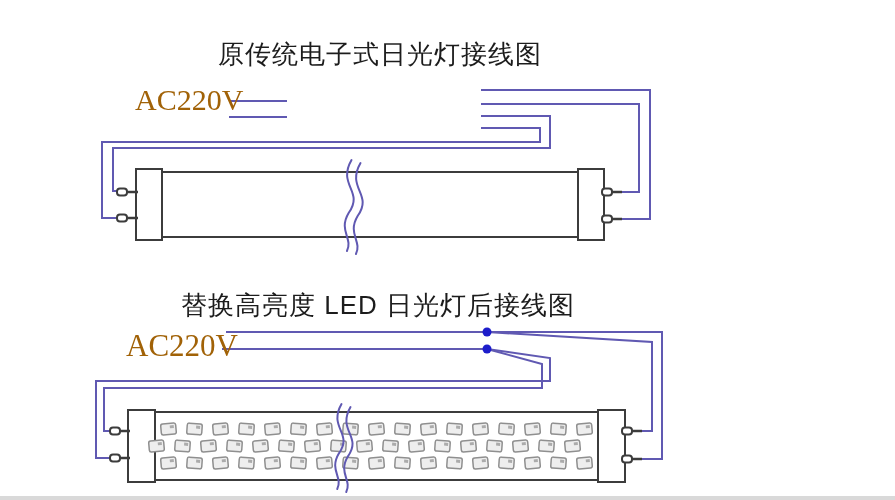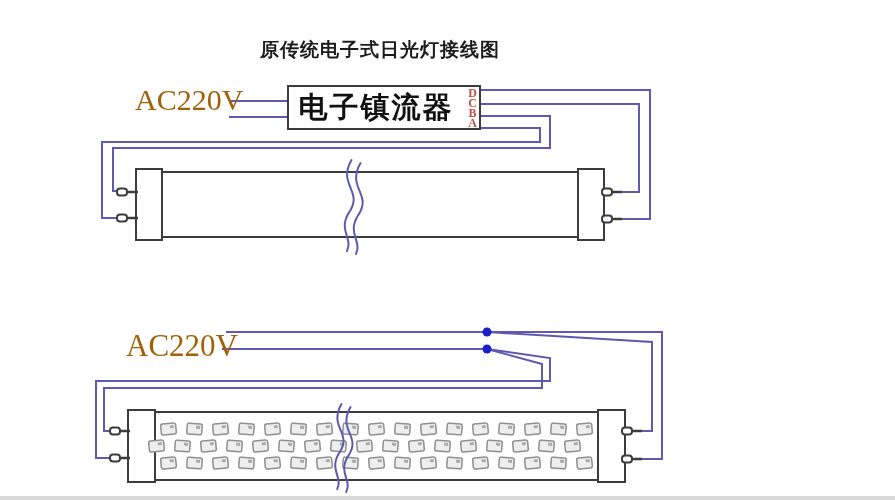--- a/index.html
+++ b/index.html
@@ -1,20 +1,20 @@
 <!DOCTYPE html>
 <html><head>
 <meta charset="utf-8">
 <style>
   html,body{margin:0;padding:0;}
   .page{position:relative;width:895px;height:500px;background:#ffffff;overflow:hidden;
         font-family:"Liberation Sans",sans-serif;}
   svg{position:absolute;left:0;top:0;}
   .overlay{position:absolute;white-space:nowrap;color:#1c1c1c;}
-  .title{font-family:"Liberation Sans","DejaVu Sans",sans-serif;font-weight:700;font-size:19px;
+  .title{font-family:"Liberation Sans","DejaVu Sans",sans-serif;font-weight:400;font-size:26px;
          transform:translateX(-50%);letter-spacing:1px;}
   .ac-label{font-family:"Liberation Serif","DejaVu Serif",serif;font-size:30px;color:#a16207;}
   .ballast-box{position:absolute;left:287px;top:85px;width:194px;height:45px;
                box-sizing:border-box;border:2px solid #3c3c3c;background:#fff;}
   .ballast-label{position:absolute;left:0;right:16px;top:0;bottom:0;display:flex;
                  align-items:center;justify-content:center;
                  font-family:"Liberation Serif","DejaVu Serif",serif;
                  font-size:29px;font-weight:600;letter-spacing:2px;color:#111;}
   .terminal-col{position:absolute;right:1px;top:1px;bottom:1px;width:11px;display:flex;
                 flex-direction:column;justify-content:space-between;
@@ -177,27 +177,19 @@
             c -13.6 23.8 11.9 28.900000000000002 -2.55 49.3
             c -10.2 17 4.25 23.8 -1.7 35.699999999999996" fill="none" stroke="#6059b2" stroke-width="2" stroke-linecap="round"></path>
       <circle cx="487" cy="332" r="4.5" fill="#1d1dcb"></circle>
       <circle cx="487" cy="349" r="4.5" fill="#1d1dcb"></circle>
     </svg>
 
   <div class="overlay title" style="left:380px;top:37px;">原传统电子式日光灯接线图</div>
 
   <div class="overlay ac-label" style="left:135px;top:83px;">AC220V</div>
 
-  <div class="ballast-box" style="border-color: rgb(60, 60, 60);">
-    <span class="ballast-label">电子镇流器</span>
-    <span class="terminal-col" style="color: rgb(192, 80, 74);">
-      <span>D</span>
-      <span>C</span>
-      <span>B</span>
-      <span>A</span>
-    </span>
-  </div>
 
+  <div class="overlay title" style="left:378px;top:288px;">替换高亮度 LED 日光灯后接线图</div>
 
   <div class="overlay ac-label" style="left:126px;top:328px;font-size:31px;">AC220V</div>
 
   <div class="footer-bar" style="background: rgb(217, 217, 217);"></div>
 </div>
 
 </body></html>

